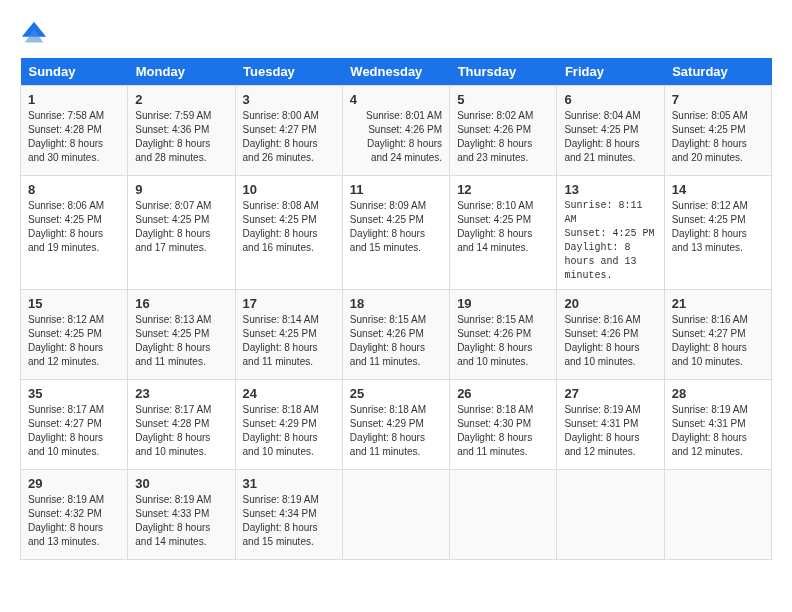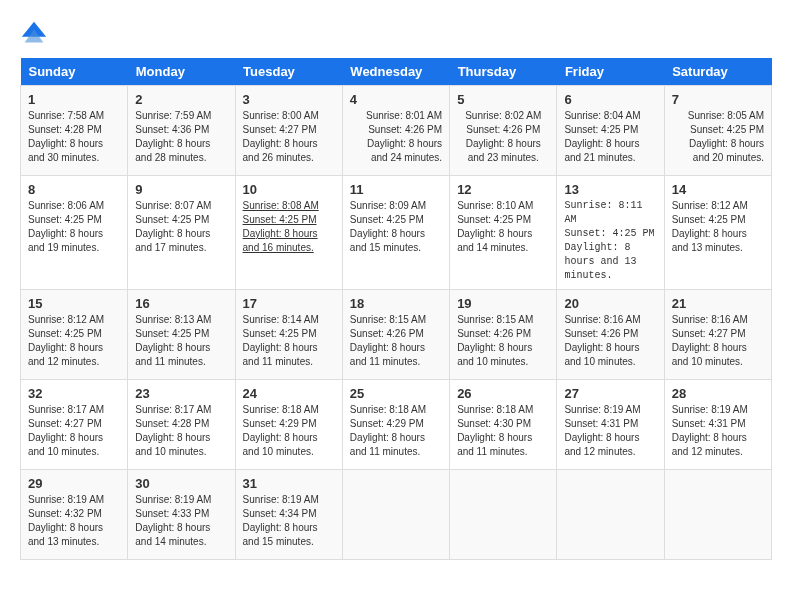--- a/index.html
+++ b/index.html
@@ -138,53 +138,53 @@
 Daylight: 8 hours and 26 minutes.</div>
         </td>
         <td>
           <span class="day-number">4</span>
           <div class="day-info" style="white-space: pre-line; text-align: right;">Sunrise: 8:01 AM
 Sunset: 4:26 PM
 Daylight: 8 hours and 24 minutes.</div>
         </td>
         <td>
           <span class="day-number">5</span>
-          <div class="day-info" style="white-space: pre-line; text-align: center;">Sunrise: 8:02 AM
+          <div class="day-info" style="white-space: pre-line;">Sunrise: 8:02 AM
 Sunset: 4:26 PM
 Daylight: 8 hours and 23 minutes.</div>
         </td>
         <td>
           <span class="day-number">6</span>
           <div class="day-info" style="white-space: pre-line;">Sunrise: 8:04 AM
 Sunset: 4:25 PM
 Daylight: 8 hours and 21 minutes.</div>
         </td>
         <td>
           <span class="day-number">7</span>
-          <div class="day-info" style="white-space: pre-line; text-align: right;">Sunrise: 8:05 AM
+          <div class="day-info" style="white-space: pre-line;">Sunrise: 8:05 AM
 Sunset: 4:25 PM
 Daylight: 8 hours and 20 minutes.</div>
         </td>
       </tr>
       <tr>
         <td>
           <span class="day-number">8</span>
           <div class="day-info" style="white-space: pre-line;">Sunrise: 8:06 AM
 Sunset: 4:25 PM
 Daylight: 8 hours and 19 minutes.</div>
         </td>
         <td>
           <span class="day-number">9</span>
           <div class="day-info" style="white-space: pre-line;">Sunrise: 8:07 AM
 Sunset: 4:25 PM
 Daylight: 8 hours and 17 minutes.</div>
         </td>
         <td>
           <span class="day-number">10</span>
-          <div class="day-info" style="white-space: pre-line; text-decoration: underline;">Sunrise: 8:08 AM
+          <div class="day-info" style="white-space: pre-line;">Sunrise: 8:08 AM
 Sunset: 4:25 PM
 Daylight: 8 hours and 16 minutes.</div>
         </td>
         <td>
           <span class="day-number">11</span>
           <div class="day-info" style="white-space: pre-line;">Sunrise: 8:09 AM
 Sunset: 4:25 PM
 Daylight: 8 hours and 15 minutes.</div>
         </td>
         <td>
@@ -245,21 +245,21 @@
         </td>
         <td>
           <span class="day-number">21</span>
           <div class="day-info" style="white-space: pre-line;">Sunrise: 8:16 AM
 Sunset: 4:27 PM
 Daylight: 8 hours and 10 minutes.</div>
         </td>
       </tr>
       <tr>
         <td>
-          <span class="day-number">32</span>
+          <span class="day-number">35</span>
           <div class="day-info" style="white-space: pre-line;">Sunrise: 8:17 AM
 Sunset: 4:27 PM
 Daylight: 8 hours and 10 minutes.</div>
         </td>
         <td>
           <span class="day-number">23</span>
           <div class="day-info" style="white-space: pre-line;">Sunrise: 8:17 AM
 Sunset: 4:28 PM
 Daylight: 8 hours and 10 minutes.</div>
         </td>

